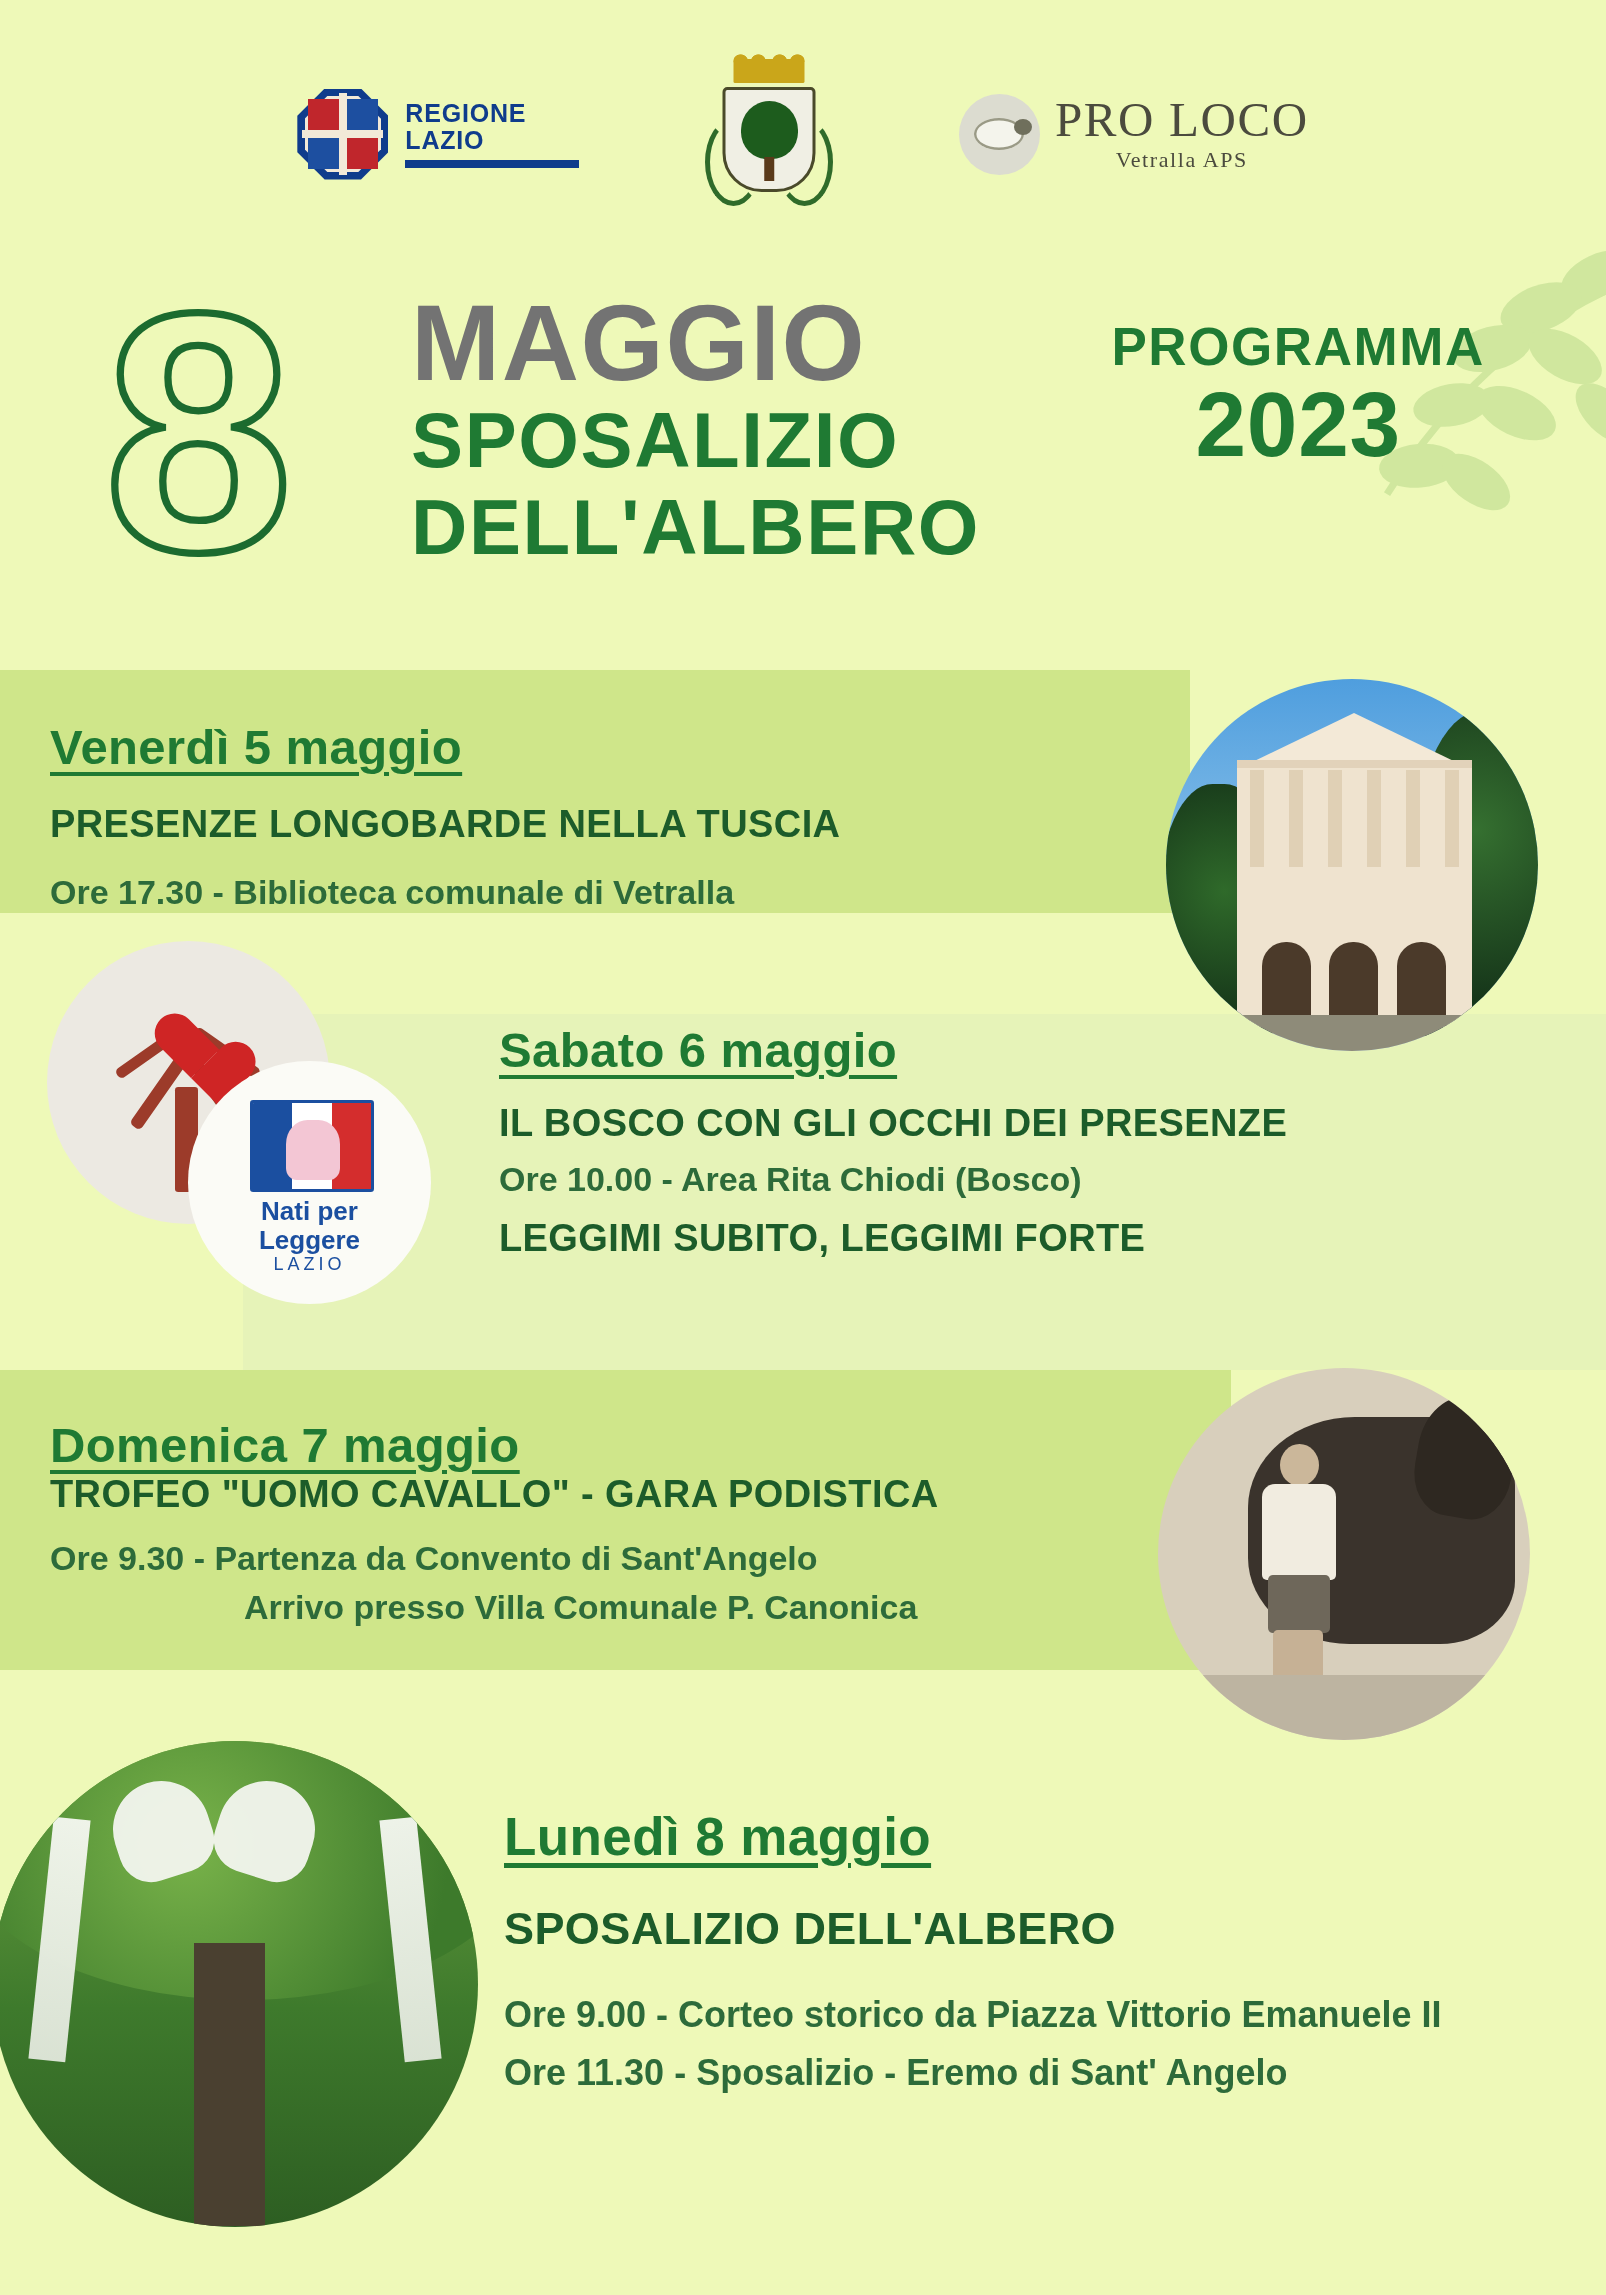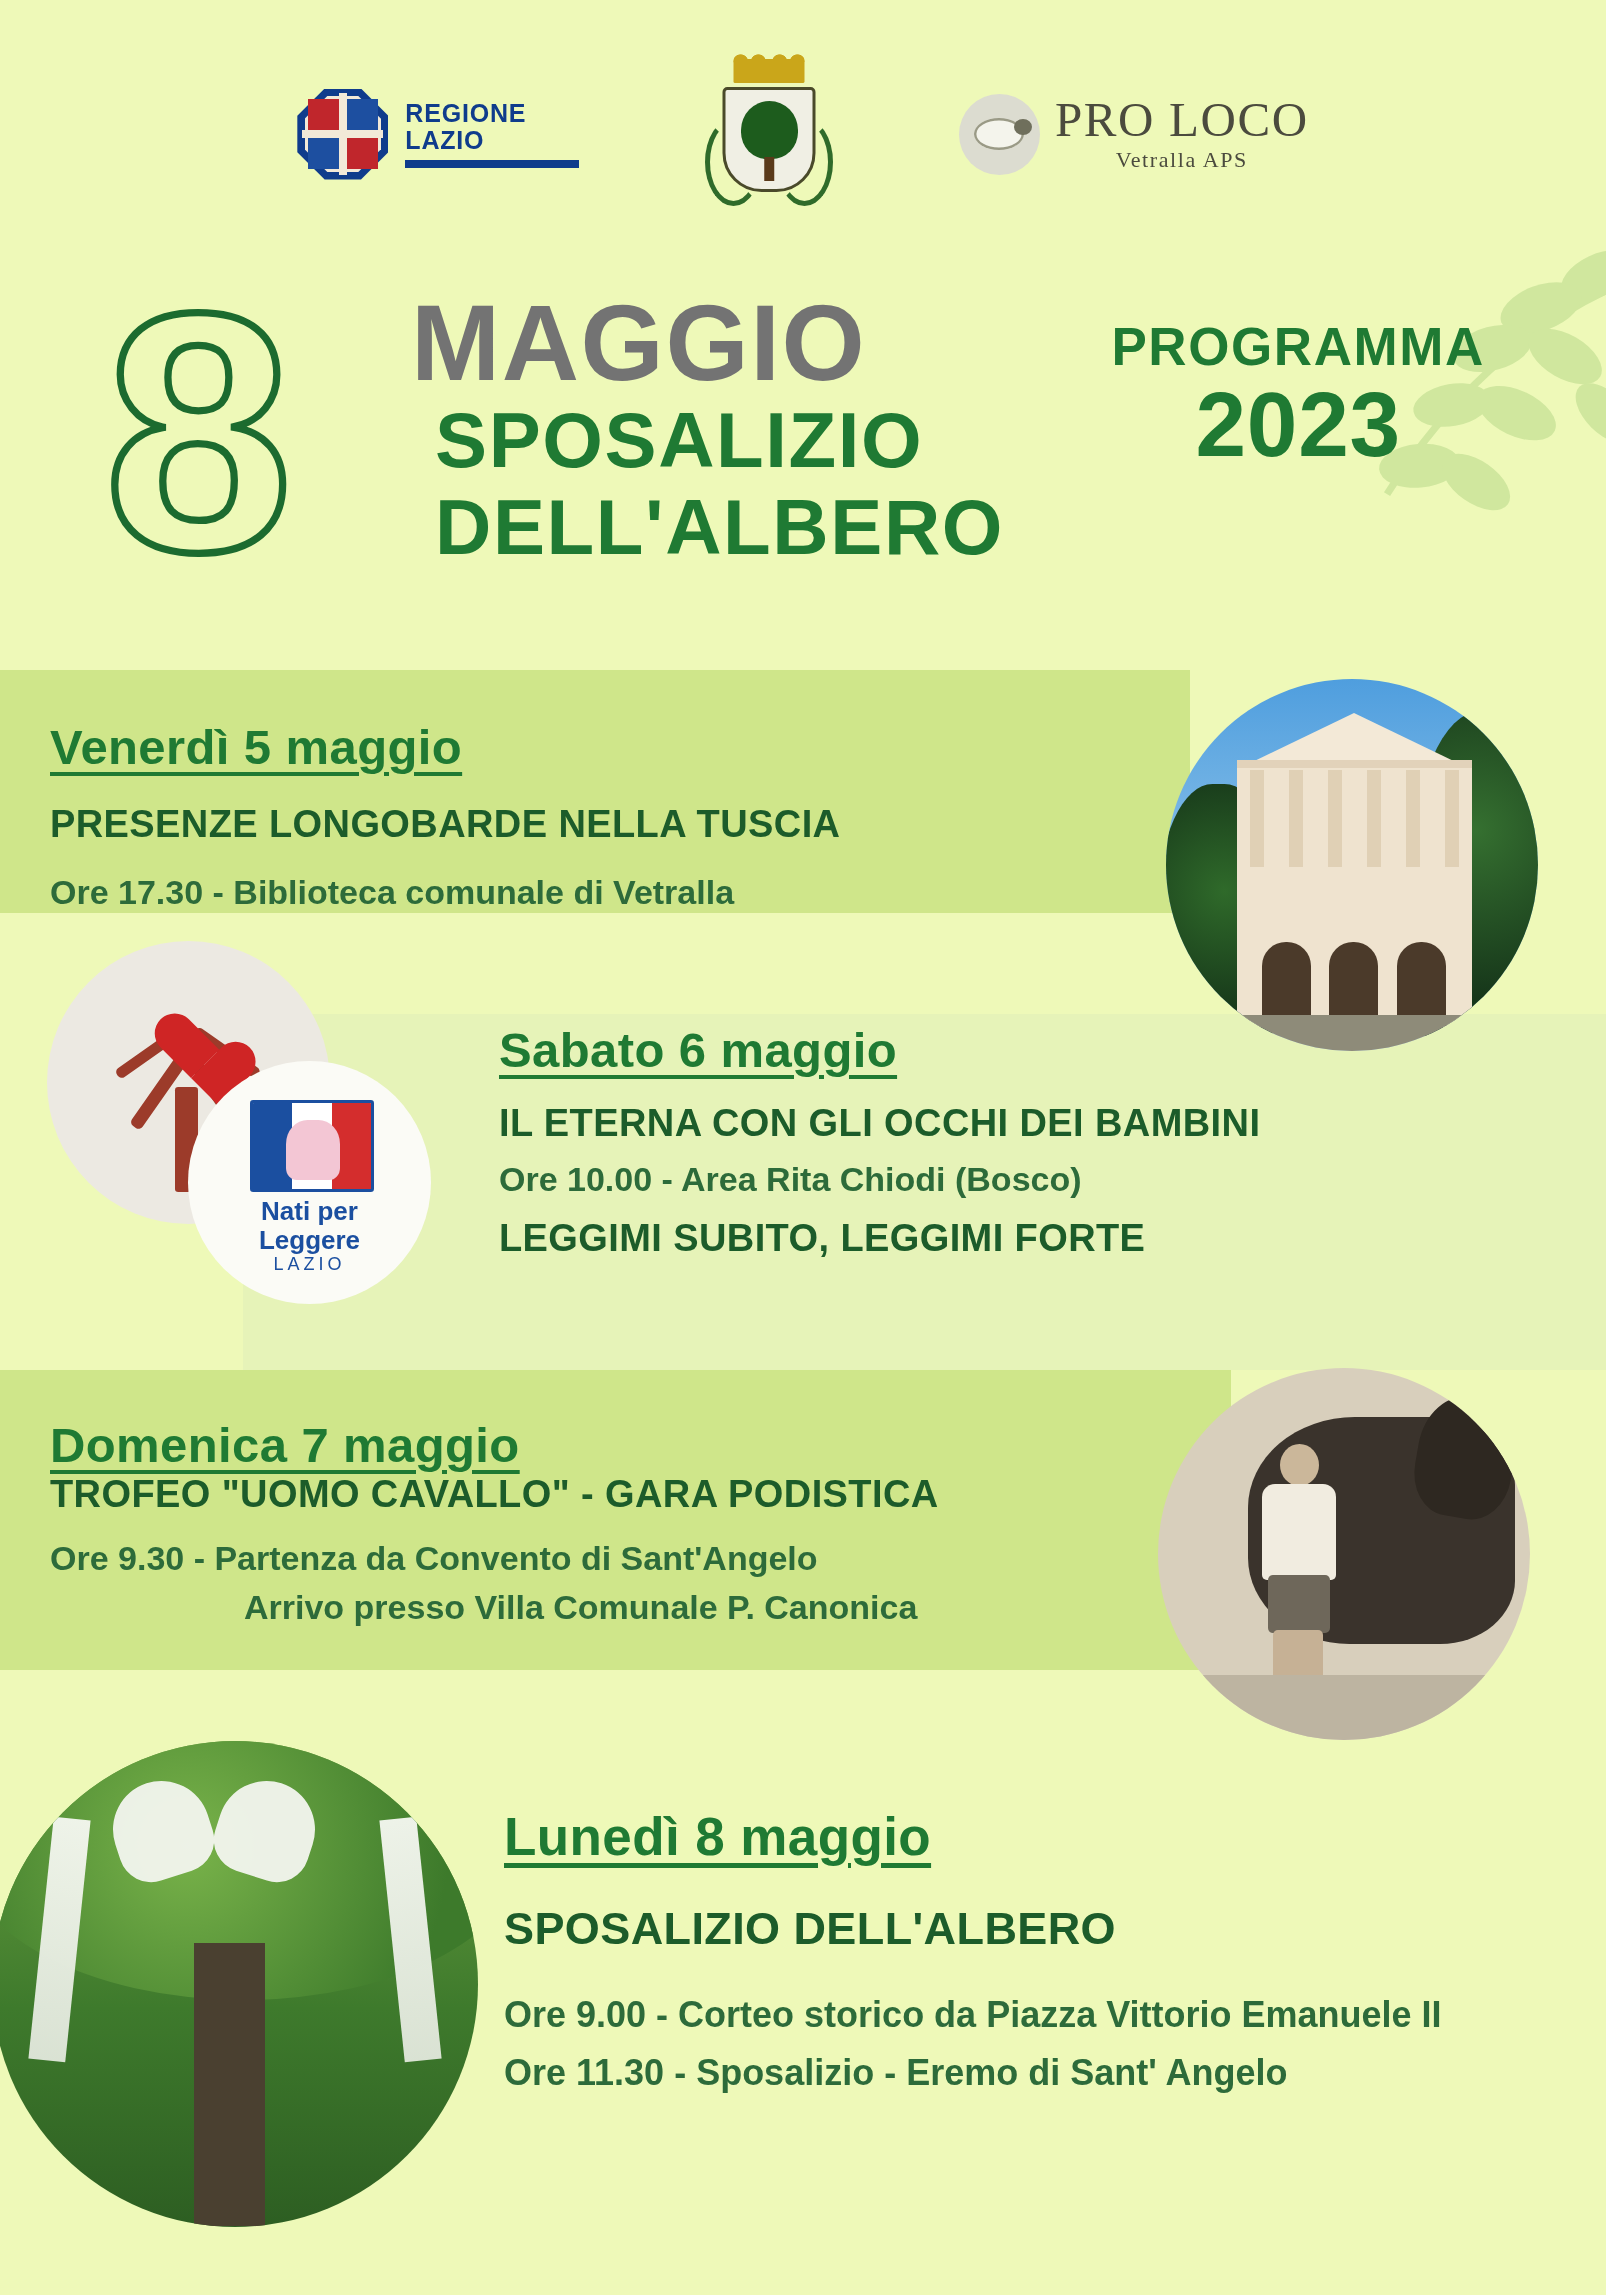--- a/index.html
+++ b/index.html
@@ -257,21 +257,20 @@
     color: #737373;
     letter-spacing: 1.6px;
     line-height: 1;
   }
   .t-sposalizio, .t-albero {
     font-size: 78px;
     font-weight: bold;
     color: #1f7a33;
     letter-spacing: 1.6px;
     line-height: 1.12;
-    margin-left: 24px;
   }
   .programma-box {
     position: absolute;
     right: 121px;
     top: 49px;
     text-align: center;
   }
   .t-programma {
     font-size: 53px;
     font-weight: bold;
@@ -633,21 +632,21 @@
   <div class="band band-3"></div>
 
   <div class="block-1">
     <div class="day-title">Venerdì 5 maggio</div>
     <div class="event-name">PRESENZE LONGOBARDE NELLA TUSCIA</div>
     <div class="event-time">Ore 17.30 - Biblioteca comunale di Vetralla</div>
   </div>
 
   <div class="block-2">
     <div class="day-title">Sabato 6 maggio</div>
-    <div class="event-name">IL ETERNA CON GLI OCCHI DEI BAMBINI</div>
+    <div class="event-name">IL BOSCO CON GLI OCCHI DEI PRESENZE</div>
     <div class="event-time">Ore 10.00 - Area Rita Chiodi (Bosco)</div>
     <div class="event-name">LEGGIMI SUBITO, LEGGIMI FORTE</div>
   </div>
 
   <div class="block-3">
     <div class="day-title">Domenica 7 maggio</div>
     <div class="event-name">TROFEO "UOMO CAVALLO" - GARA PODISTICA</div>
     <div class="event-time">Ore 9.30 - Partenza da Convento di Sant'Angelo</div>
     <div class="event-time-2">Arrivo presso Villa Comunale P. Canonica</div>
   </div>

